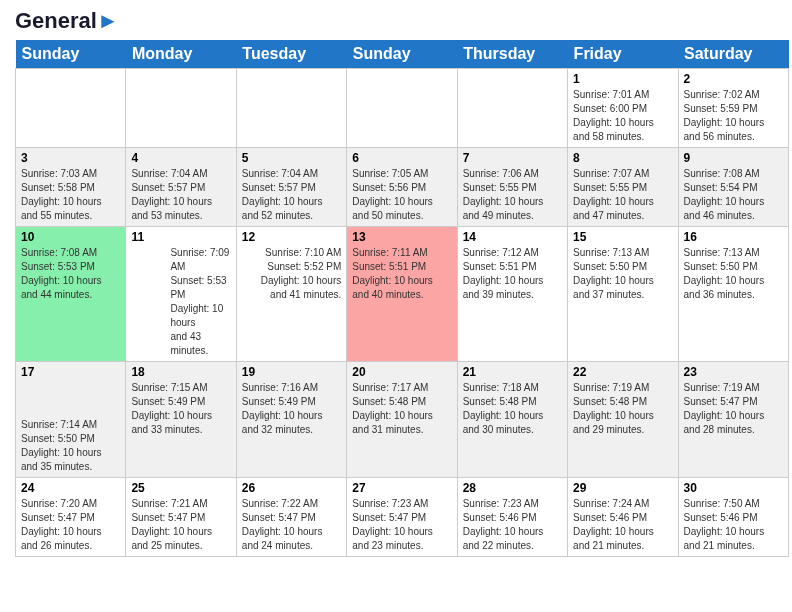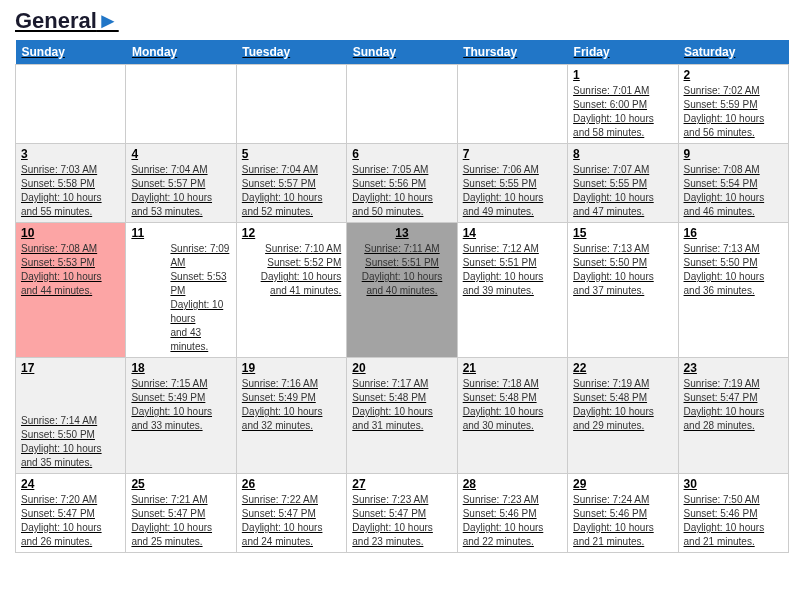--- a/index.html
+++ b/index.html
@@ -6,21 +6,20 @@
     body {
       font-family: Arial, sans-serif;
       background: #fff;
       width: 792px;
       height: 612px;
       overflow: hidden;
     }
     .container {
       width: 792px;
       padding: 10px 3px 5px 15px;
-      text-decoration: underline;
     }
     .header-row {
       display: flex;
       align-items: flex-start;
       justify-content: space-between;
       margin-bottom: 8px;
     }
     .logo {
       display: flex;
       flex-direction: column;
@@ -42,21 +41,21 @@
     .calendar {
       width: 100%;
       border-collapse: collapse;
       font-size: 10.5px;
     }
     .calendar th {
       background-color: #2176c7;
       color: #fff;
       text-align: left;
       padding: 5px 6px;
-      font-size: 12px;
+      font-size: 16px;
       font-weight: bold;
     }
     .calendar td {
       border: 1px solid #ccc;
       vertical-align: top;
       padding: 3px 5px;
       width: calc(100% / 7);
       height: 78px;
       background: #fff;
     }
@@ -179,42 +178,42 @@
           </td>
           <td style="background: rgb(240, 240, 240);">
             <span class="day-number">9</span>
             <div class="day-info" style="white-space: pre-line;">Sunrise: 7:08 AM
 Sunset: 5:54 PM
 Daylight: 10 hours
 and 46 minutes.</div>
           </td>
         </tr>
         <tr>
-          <td style="background: #fca5a5;">
+          <td style="background: #86efac;">
             <span class="day-number">10</span>
             <div class="day-info" style="white-space: pre-line;">Sunrise: 7:08 AM
 Sunset: 5:53 PM
 Daylight: 10 hours
 and 44 minutes.</div>
           </td>
           <td style="background: rgb(255, 255, 255);">
             <span class="day-number">11</span>
             <div class="day-info" style="white-space: pre-line; margin-left: 39px;">Sunrise: 7:09 AM
 Sunset: 5:53 PM
 Daylight: 10 hours
 and 43 minutes.</div>
           </td>
           <td style="background: rgb(255, 255, 255);">
             <span class="day-number">12</span>
             <div class="day-info" style="white-space: pre-line; text-align: right;">Sunrise: 7:10 AM
 Sunset: 5:52 PM
 Daylight: 10 hours
 and 41 minutes.</div>
           </td>
-          <td style="background: #a3a3a3; text-align: center;">
+          <td style="background: #fca5a5;">
             <span class="day-number">13</span>
             <div class="day-info" style="white-space: pre-line;">Sunrise: 7:11 AM
 Sunset: 5:51 PM
 Daylight: 10 hours
 and 40 minutes.</div>
           </td>
           <td style="background: rgb(255, 255, 255);">
             <span class="day-number">14</span>
             <div class="day-info" style="white-space: pre-line;">Sunrise: 7:12 AM
 Sunset: 5:51 PM

